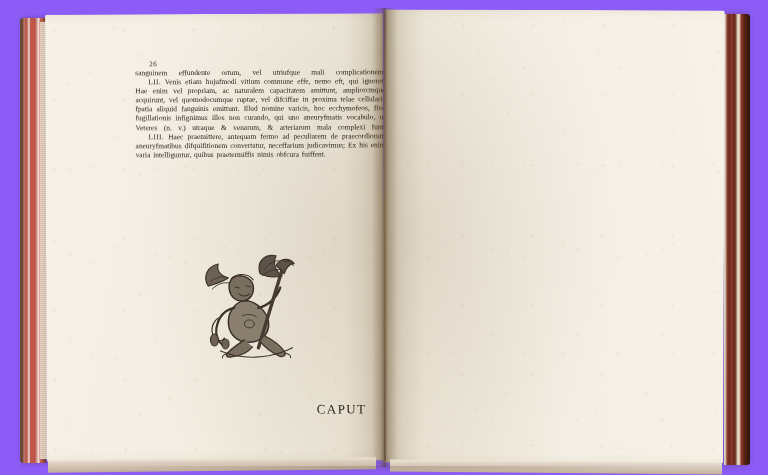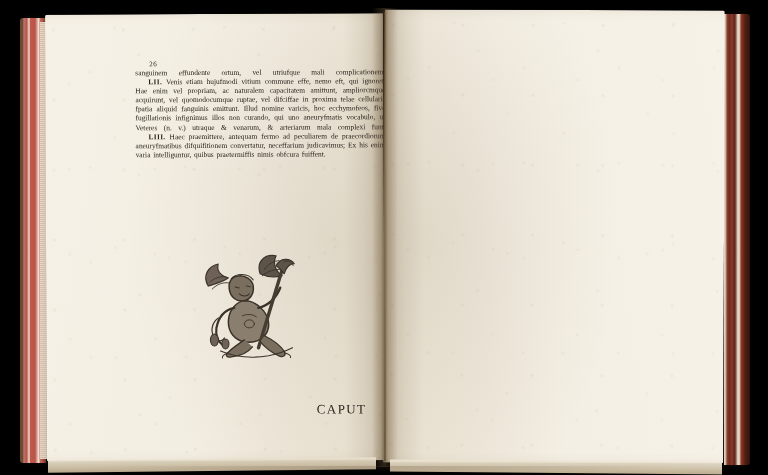--- a/index.html
+++ b/index.html
@@ -3,21 +3,21 @@
 <meta charset="utf-8">
 <style>
   html,body{margin:0;padding:0;}
   body{
     width:768px;height:475px;overflow:hidden;
     background:#ffffff;
     font-family:"Liberation Serif", serif;
   }
   #book{
     position:relative;width:768px;height:475px;
-    background:#000000;
+    background:#8b5cf6;
   }
 
   
   .cover{position:absolute;top:0;bottom:0;}
   #cover-left{
     left:20px;width:26px;
     background:
       linear-gradient(90deg,
         #6b4a38 0%, #6b4a38 10%,
         #8d5c47 11%, #b4766a 16%,
@@ -119,21 +119,21 @@
     margin:0;
     font-size:7.4px;
     line-height:9.1px;
     text-align:justify;
     text-align-last:justify;
     word-spacing:.9px;
     color:#272119;
   }
   p.body.last{text-align-last:left;}
   p.indent{text-indent:13px;}
-  .secnum{font-weight:700;letter-spacing:.3px;}
+  .secnum{font-weight:400;letter-spacing:.3px;}
 
   
   #catchword-left{
     position:absolute;left:270px;top:388px;
     font-size:13px;letter-spacing:1.4px;color:#2b251d;
   }
 
   
   #vignette{
     position:absolute;left:152px;top:238px;width:128px;height:108px;

